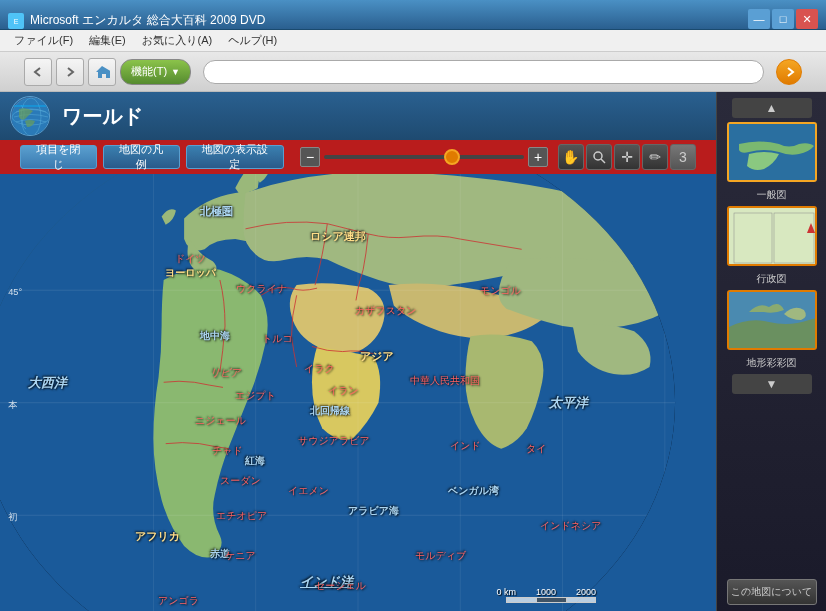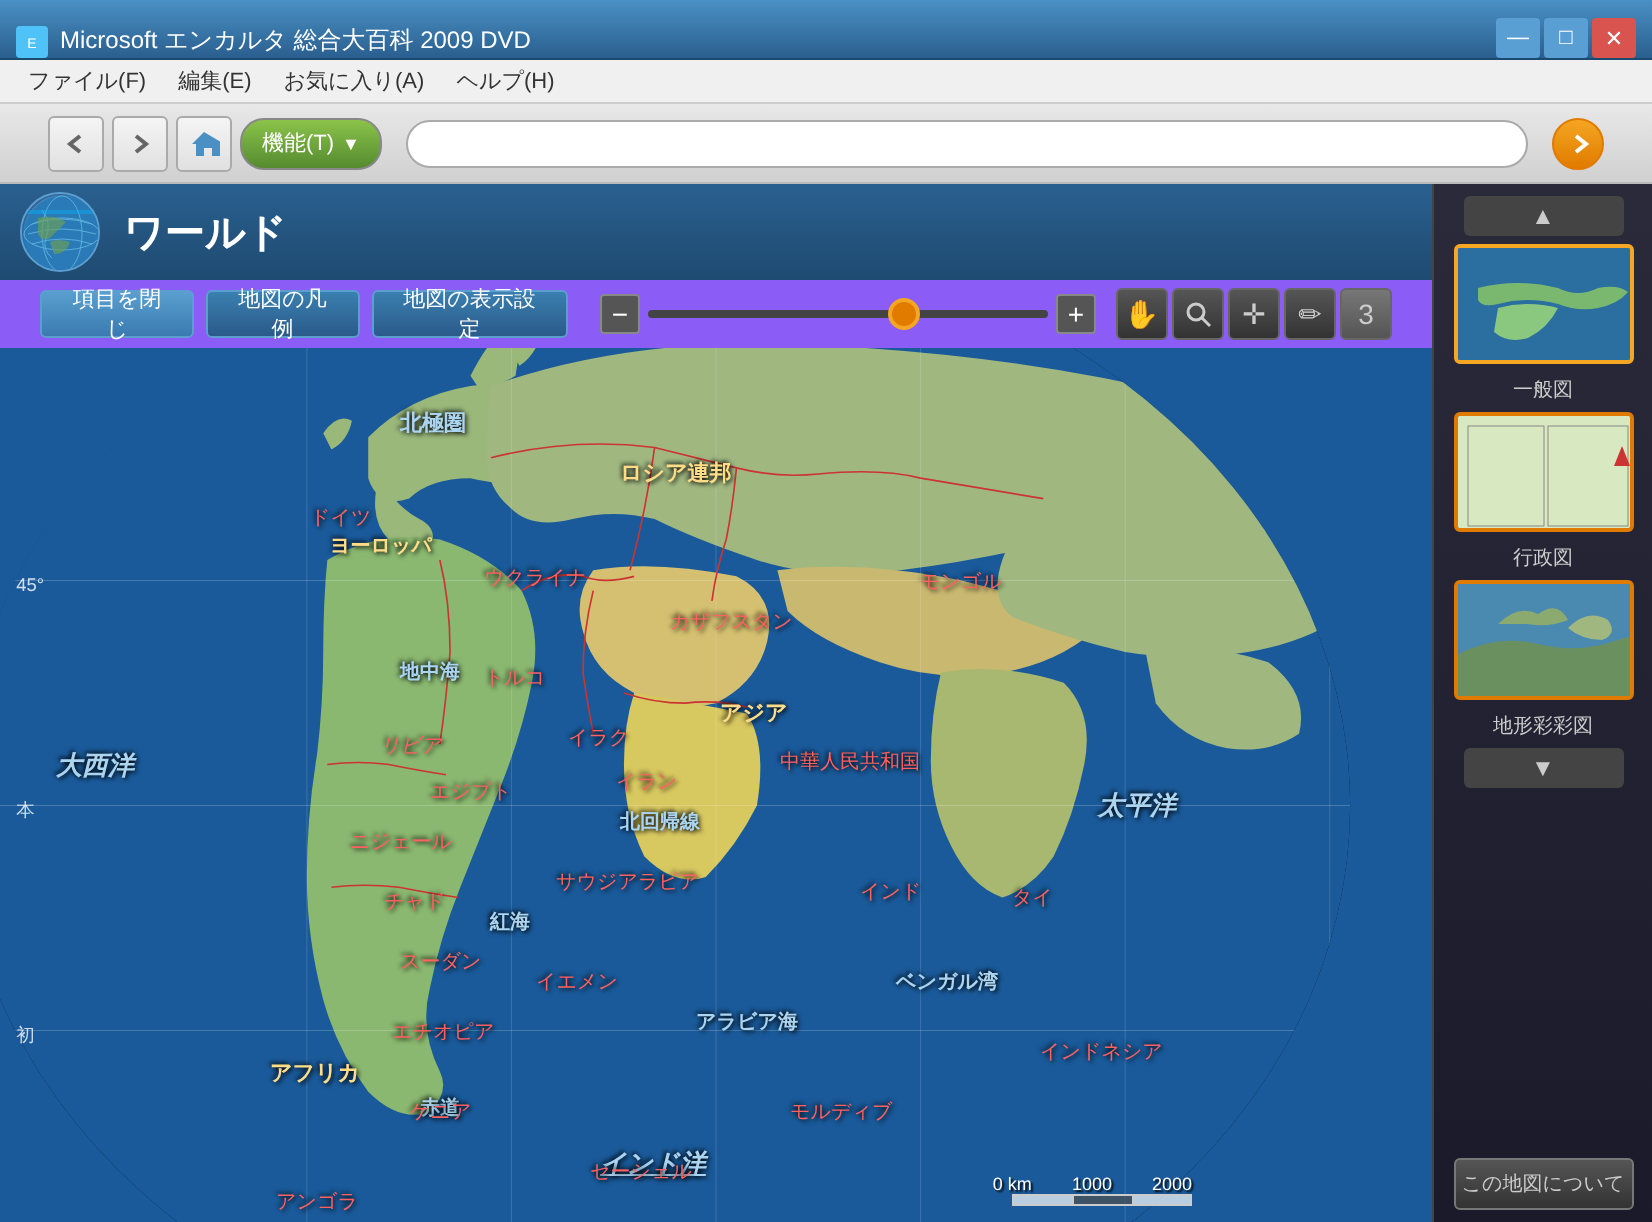--- a/index.html
+++ b/index.html
@@ -92,21 +92,21 @@
     }
     .globe-icon::after {
       content: '';
       position: absolute; top: 8px; left: 0; right: 0;
       height: 2px; background: rgba(0,180,255,0.4);
     }
     .map-title { color: white; font-size: 20px; font-weight: bold; }
 
     
     .map-tabs {
-      background: #8b5cf6; padding: 4px 20px;
+      background: #b91c1c; padding: 4px 20px;
       display: flex; align-items: center; gap: 6px; height: 34px;
     }
     .map-tab {
       height: 24px; padding: 0 10px; border: 1px solid #5a9fcf;
       border-radius: 3px; background: linear-gradient(to bottom, #3a80b0, #2a5a8a);
       color: white; font-size: 11px; cursor: pointer; display: flex; align-items: center;
     }
     .map-tab.active {
       background: linear-gradient(to bottom, #5a9fcf, #3a7ab0);
     }
@@ -148,21 +148,21 @@
     .map-label {
       position: absolute;
       color: white;
       font-size: 11px;
       font-weight: bold;
       text-shadow: 1px 1px 2px rgba(0,0,0,0.8), -1px -1px 2px rgba(0,0,0,0.8);
       white-space: nowrap;
       pointer-events: none;
     }
     .map-label.ocean { color: #aad4f0; font-style: italic; font-size: 13px; }
-    .map-label.country { color: #ff6060; font-size: 10px; font-weight: normal; }
+    .map-label.country { color: #ff6060; font-size: 10px; font-weight: normal; margin-left: 20px; }
     .map-label.region { color: #ffdd88; font-size: 11px; }
 
     
     .right-panel {
       width: 110px; flex-shrink: 0;
       background: linear-gradient(to bottom, #2a2a3a, #1a1a2a);
       display: flex; flex-direction: column; align-items: center;
       padding: 6px 4px; gap: 4px;
       border-left: 1px solid #444;
     }
@@ -424,21 +424,21 @@
 
       <div class="map-label" style="left:200px; top:30px; color:#aad4f0; font-size:11px;">北極圏</div>
       <div class="map-label" style="left:310px; top:230px; color:#aad4f0; font-size:10px;">北回帰線</div>
       <div class="map-label" style="left:210px; bottom:50px; color:#aad4f0; font-size:10px;">赤道</div>
 
       <div class="map-label region" style="left:310px; top:55px;">ロシア連邦</div>
       <div class="map-label country" style="left:390px; top:200px;">中華人民共和国</div>
       <div class="map-label country" style="left:460px; top:110px;">モンゴル</div>
       <div class="map-label country" style="left:335px; top:130px;">カザフスタン</div>
       <div class="map-label country" style="left:430px; top:265px;">インド</div>
-      <div class="map-label country" style="left:242px; top:108px;">ウクライナ</div>
+      <div class="map-label country" style="left:216px; top:108px;">ウクライナ</div>
       <div class="map-label country" style="left:155px; top:78px;">ドイツ</div>
       <div class="map-label region" style="left:165px; top:92px; font-size:10px;">ヨーロッパ</div>
       <div class="map-label country" style="left:242px; top:158px;">トルコ</div>
       <div class="map-label country" style="left:284px; top:188px;">イラク</div>
       <div class="map-label country" style="left:308px; top:210px;">イラン</div>
       <div class="map-label country" style="left:278px; top:260px;">サウジアラビア</div>
       <div class="map-label country" style="left:215px; top:215px;">エジプト</div>
       <div class="map-label country" style="left:190px; top:192px;font-style:italic;">リビア</div>
       <div class="map-label country" style="left:175px; top:240px;">ニジェール</div>
       <div class="map-label country" style="left:192px; top:270px;">チャド</div>

